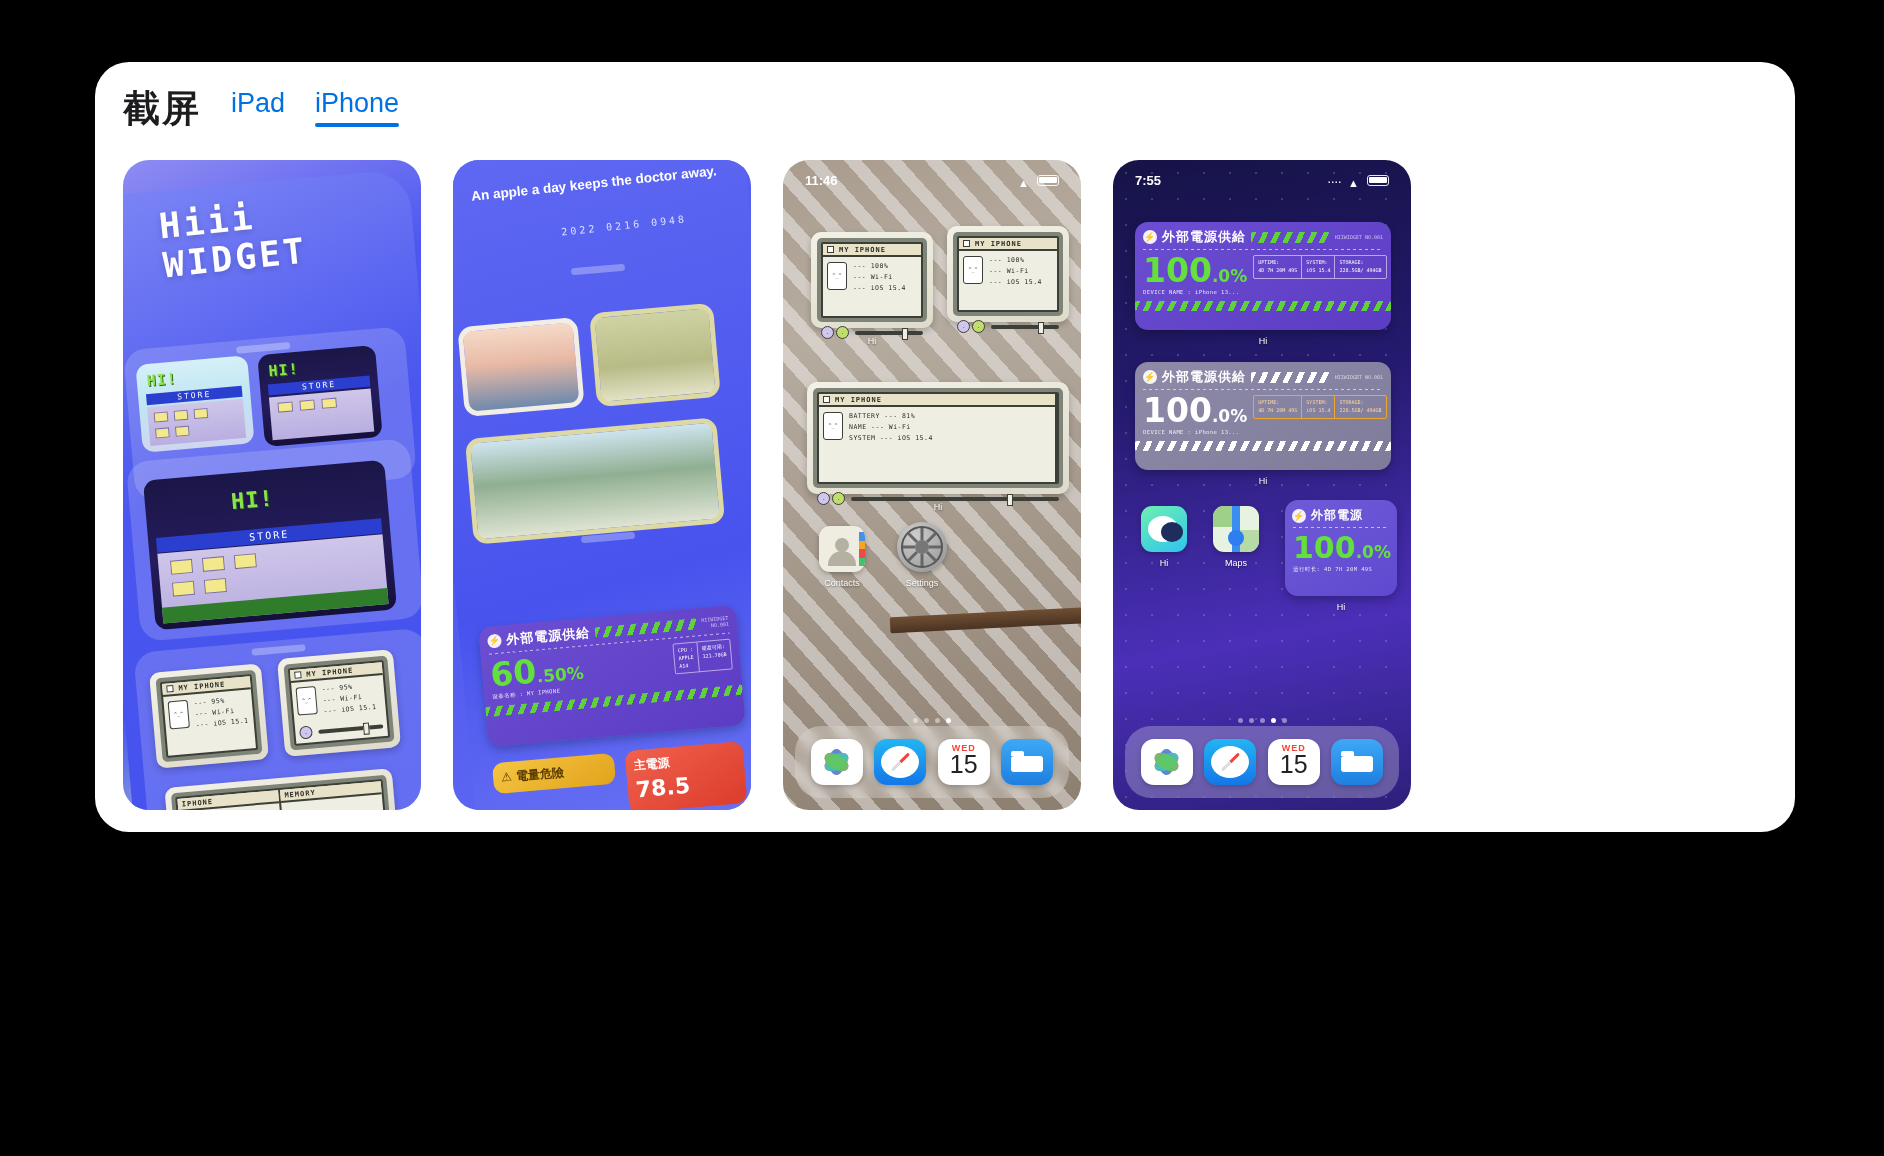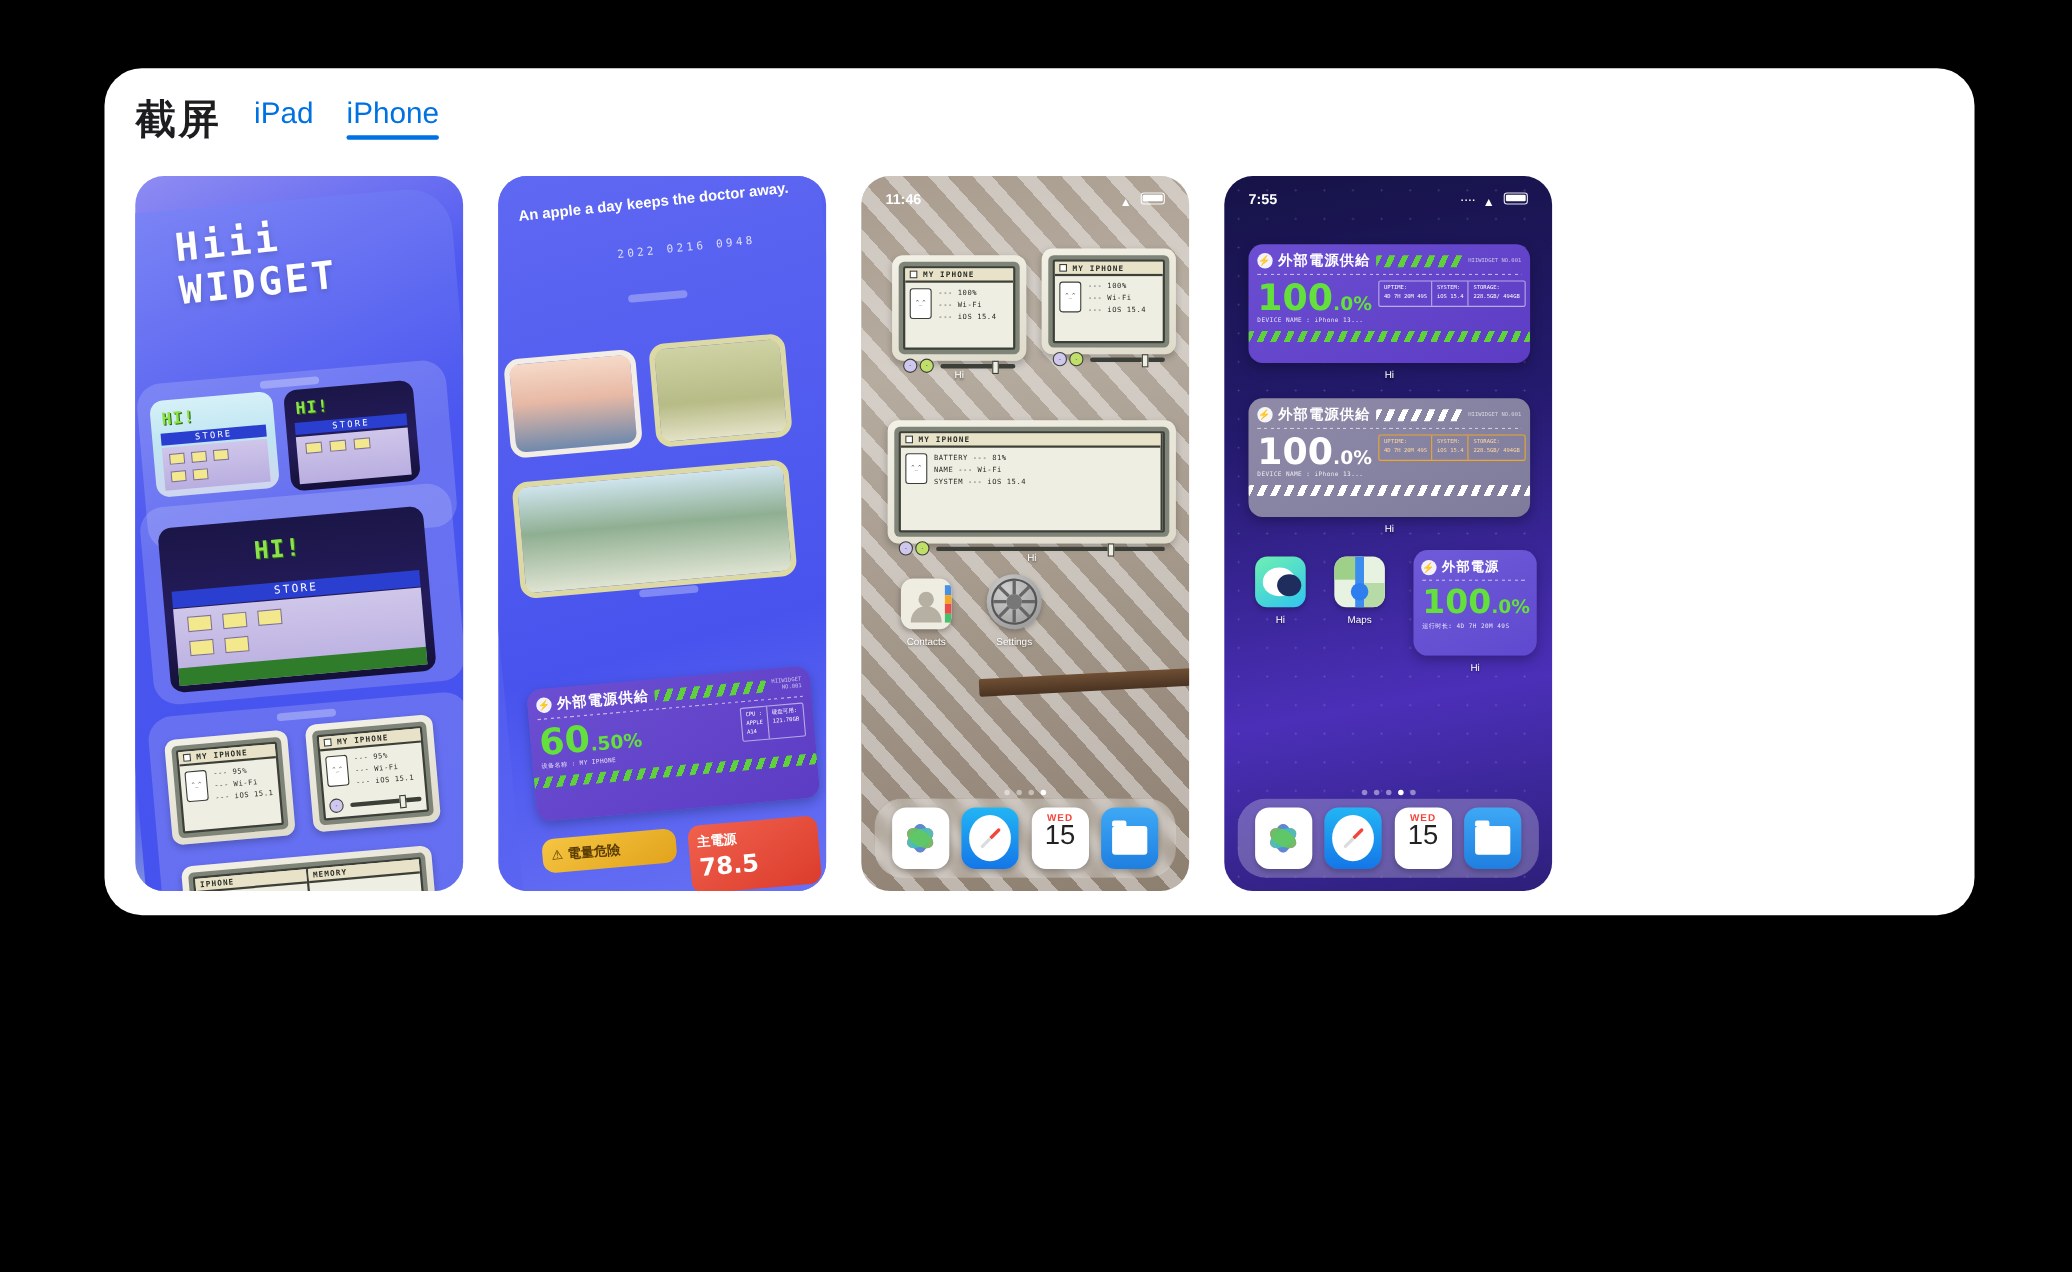--- a/index.html
+++ b/index.html
@@ -173,21 +173,21 @@
                text-shadow:0 1px 2px rgba(0,0,0,.5); }
 
   .dots { position:absolute; left:0; right:0; display:flex; justify-content:center; gap:6px; }
   .dot { width:5px; height:5px; border-radius:50%; background:rgba(255,255,255,.45); }
   .dot.on { background:#fff; }
 
   .dock { position:absolute; left:12px; right:12px; bottom:12px; height:72px;
           border-radius:26px; background:rgba(255,255,255,.26);
           backdrop-filter:blur(6px); display:flex; align-items:center;
           justify-content:space-around; padding:0 10px; }
-  .dockic { width:52px; height:56px; border-radius:13px; overflow:hidden; position:relative;
+  .dockic { width:52px; height:46px; border-radius:13px; overflow:hidden; position:relative;
             box-shadow:0 2px 5px rgba(0,0,0,.2); }
 
   
   .ic-photos { background:#fff; }
   .ic-photos .pet { position:absolute; left:50%; top:50%; width:15px; height:26px;
                     border-radius:50%; transform-origin:50% 50%; opacity:.88;
                     margin:-13px 0 0 -7.5px; }
   
   .ic-safari { background:linear-gradient(180deg,#22b5f4,#1476e8); }
   .ic-safari .ring { position:absolute; inset:7px; border-radius:50%; background:#fff; }

